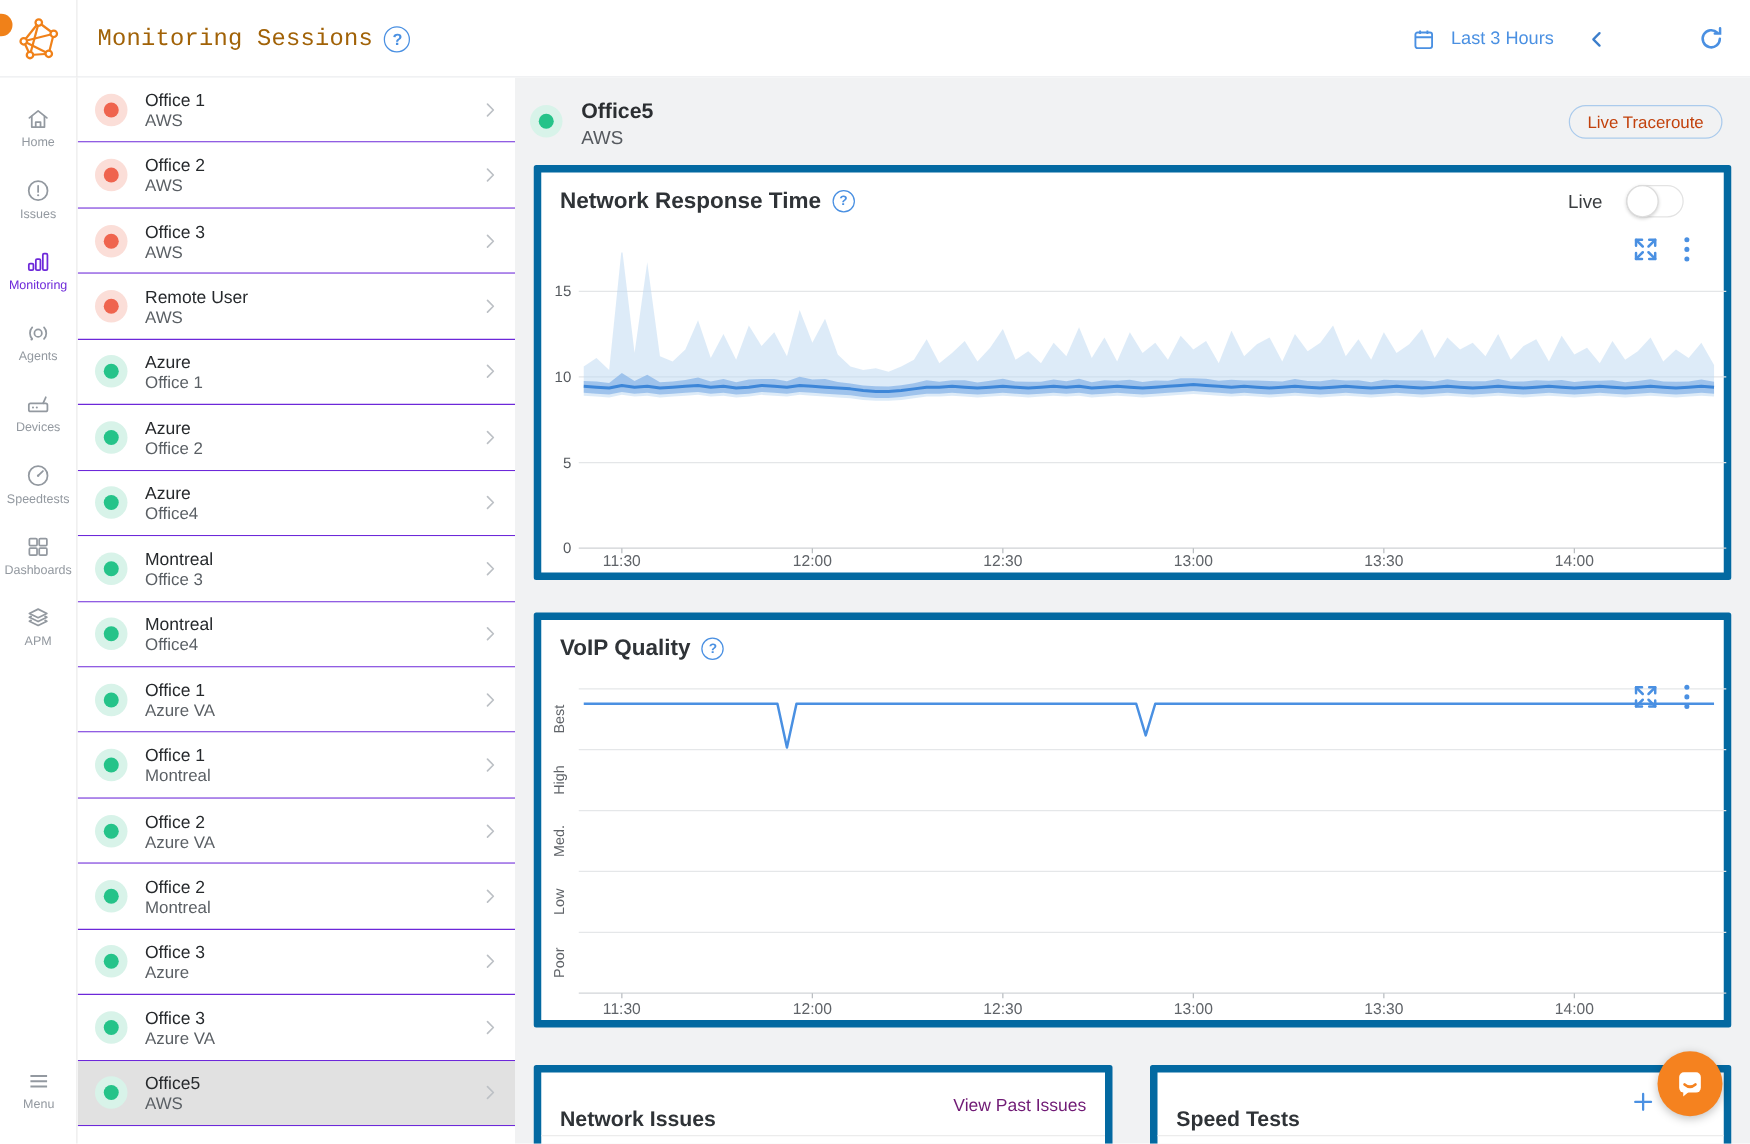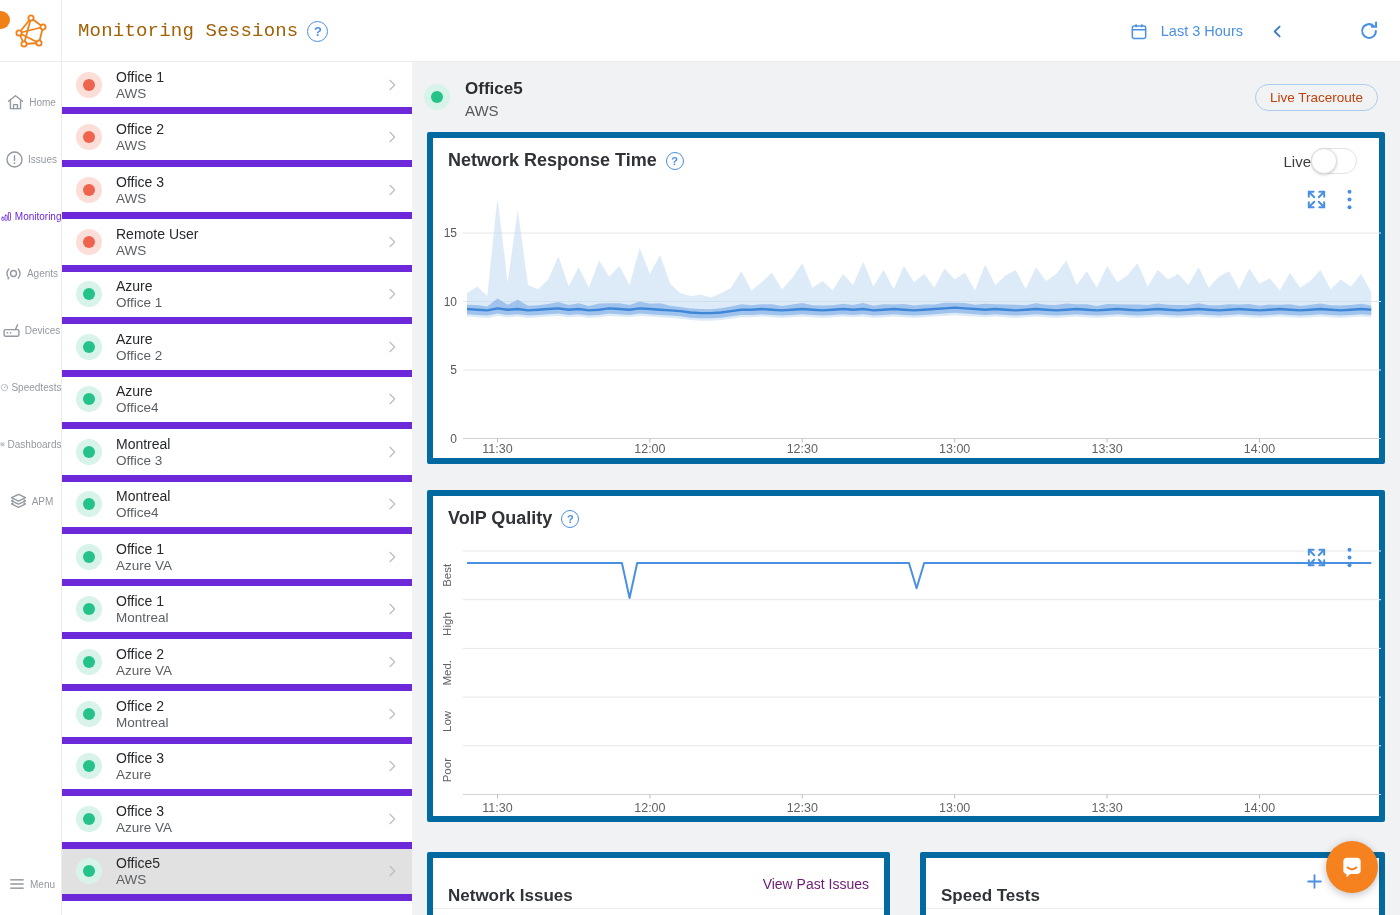--- a/index.html
+++ b/index.html
@@ -23,35 +23,35 @@
   .help-badge.small { width:18px; height:18px; font-size:11px; border-width:1.4px; }
   .topbar-right { position:absolute; right:0; top:0; height:62px; display:flex;
     align-items:center; }
   .time-range-label { color:#4a90e2; font-size:14.5px; margin:0 26px 0 12px; }
   .icon-btn { display:inline-flex; align-items:center; justify-content:center; cursor:pointer; }
 
   
   .nav-rail { position:absolute; left:0; top:62px; width:62px; height:853px; background:#fff;
     border-right:1px solid #ececec; display:flex; flex-direction:column; align-items:center;
     padding-top:12px; z-index:5; }
-  .nav-item { width:62px; height:57px; display:flex; flex-direction:row; align-items:center;
+  .nav-item { width:62px; height:57px; display:flex; flex-direction:column; align-items:center;
     justify-content:center; gap:3px; color:#9399a0; cursor:pointer; }
   .nav-item svg { width:21px; height:21px; }
   .nav-item .nav-label { font-size:10px; }
   .nav-item.active { color:#6d28d9; }
-  .nav-menu { position:absolute; bottom:8px; left:0; width:62px; height:46px; display:flex;
-    align-items:center; justify-content:center; gap:3px; color:#9399a0;
+  .nav-menu { position:absolute; bottom:20px; left:0; width:62px; height:46px; display:flex;
+    flex-direction:column; align-items:center; justify-content:center; gap:3px; color:#9399a0;
     cursor:pointer; }
   .nav-menu svg { width:20px; height:20px; }
   .nav-menu .nav-label { font-size:10px; }
 
   
   .session-list { position:absolute; left:62px; top:62px; width:350px; height:853px;
     background:#fff; overflow:hidden; z-index:4; }
-  .session-row { position:relative; height:52.45px; border-bottom:7px solid #6d28d9;
+  .session-row { position:relative; height:52.45px; border-bottom:1px solid #6d28d9;
     display:flex; align-items:center; cursor:pointer; background:#fff; }
   .session-row.selected { background:#e1e1e1; }
   .status-dot { position:relative; width:26px; height:26px; border-radius:50%;
     margin-left:14px; flex:0 0 26px; }
   .status-dot::after { content:""; position:absolute; left:7px; top:7px; width:12px;
     height:12px; border-radius:50%; }
   .status-dot.red { background:#fbded8; } .status-dot.red::after { background:#ef644e; }
   .status-dot.green { background:#d8f3e9; } .status-dot.green::after { background:#25c389; }
   .status-dot.none { background:transparent; } .status-dot.none::after { background:transparent; }
   .session-texts { margin-left:14px; display:flex; flex-direction:column; gap:1px; }
@@ -74,22 +74,22 @@
     font-family:"Liberation Sans",sans-serif; }
 
   .card { position:absolute; background:#fff; border:6px solid #0369a1; border-radius:2px; }
   .card-title-row { position:absolute; left:15px; top:12px; display:flex; align-items:center;
     gap:9px; }
   .card-title { font-size:18px; font-weight:700; color:#2f3337; }
 
   #nrt-card { left:15px; top:70px; width:958px; height:332px; }
   #voip-card { left:15px; top:428px; width:958px; height:332px; }
 
-  .live-wrap { position:absolute; right:22px; top:10px; display:flex; align-items:center;
-    gap:0; }
+  .live-wrap { position:absolute; right:32px; top:10px; display:flex; align-items:center;
+    gap:19px; }
   .live-label { font-size:15px; color:#3a3d40; }
   .toggle { position:relative; width:46px; height:26px; border:1px solid #e3e3e3;
     border-radius:13px; background:#fff; cursor:pointer; }
   .toggle .knob { position:absolute; left:-1px; top:-1px; width:26px; height:26px;
     border-radius:50%; background:#fff; border:1px solid #dcdcdc;
     box-shadow:0 1px 3px rgba(0,0,0,.18); }
 
   .chart-icons { position:absolute; display:flex; gap:14px; align-items:center; z-index:3; }
   .chart-icons svg { cursor:pointer; }
   #nrt-card .chart-icons { right:22px; top:50px; }

